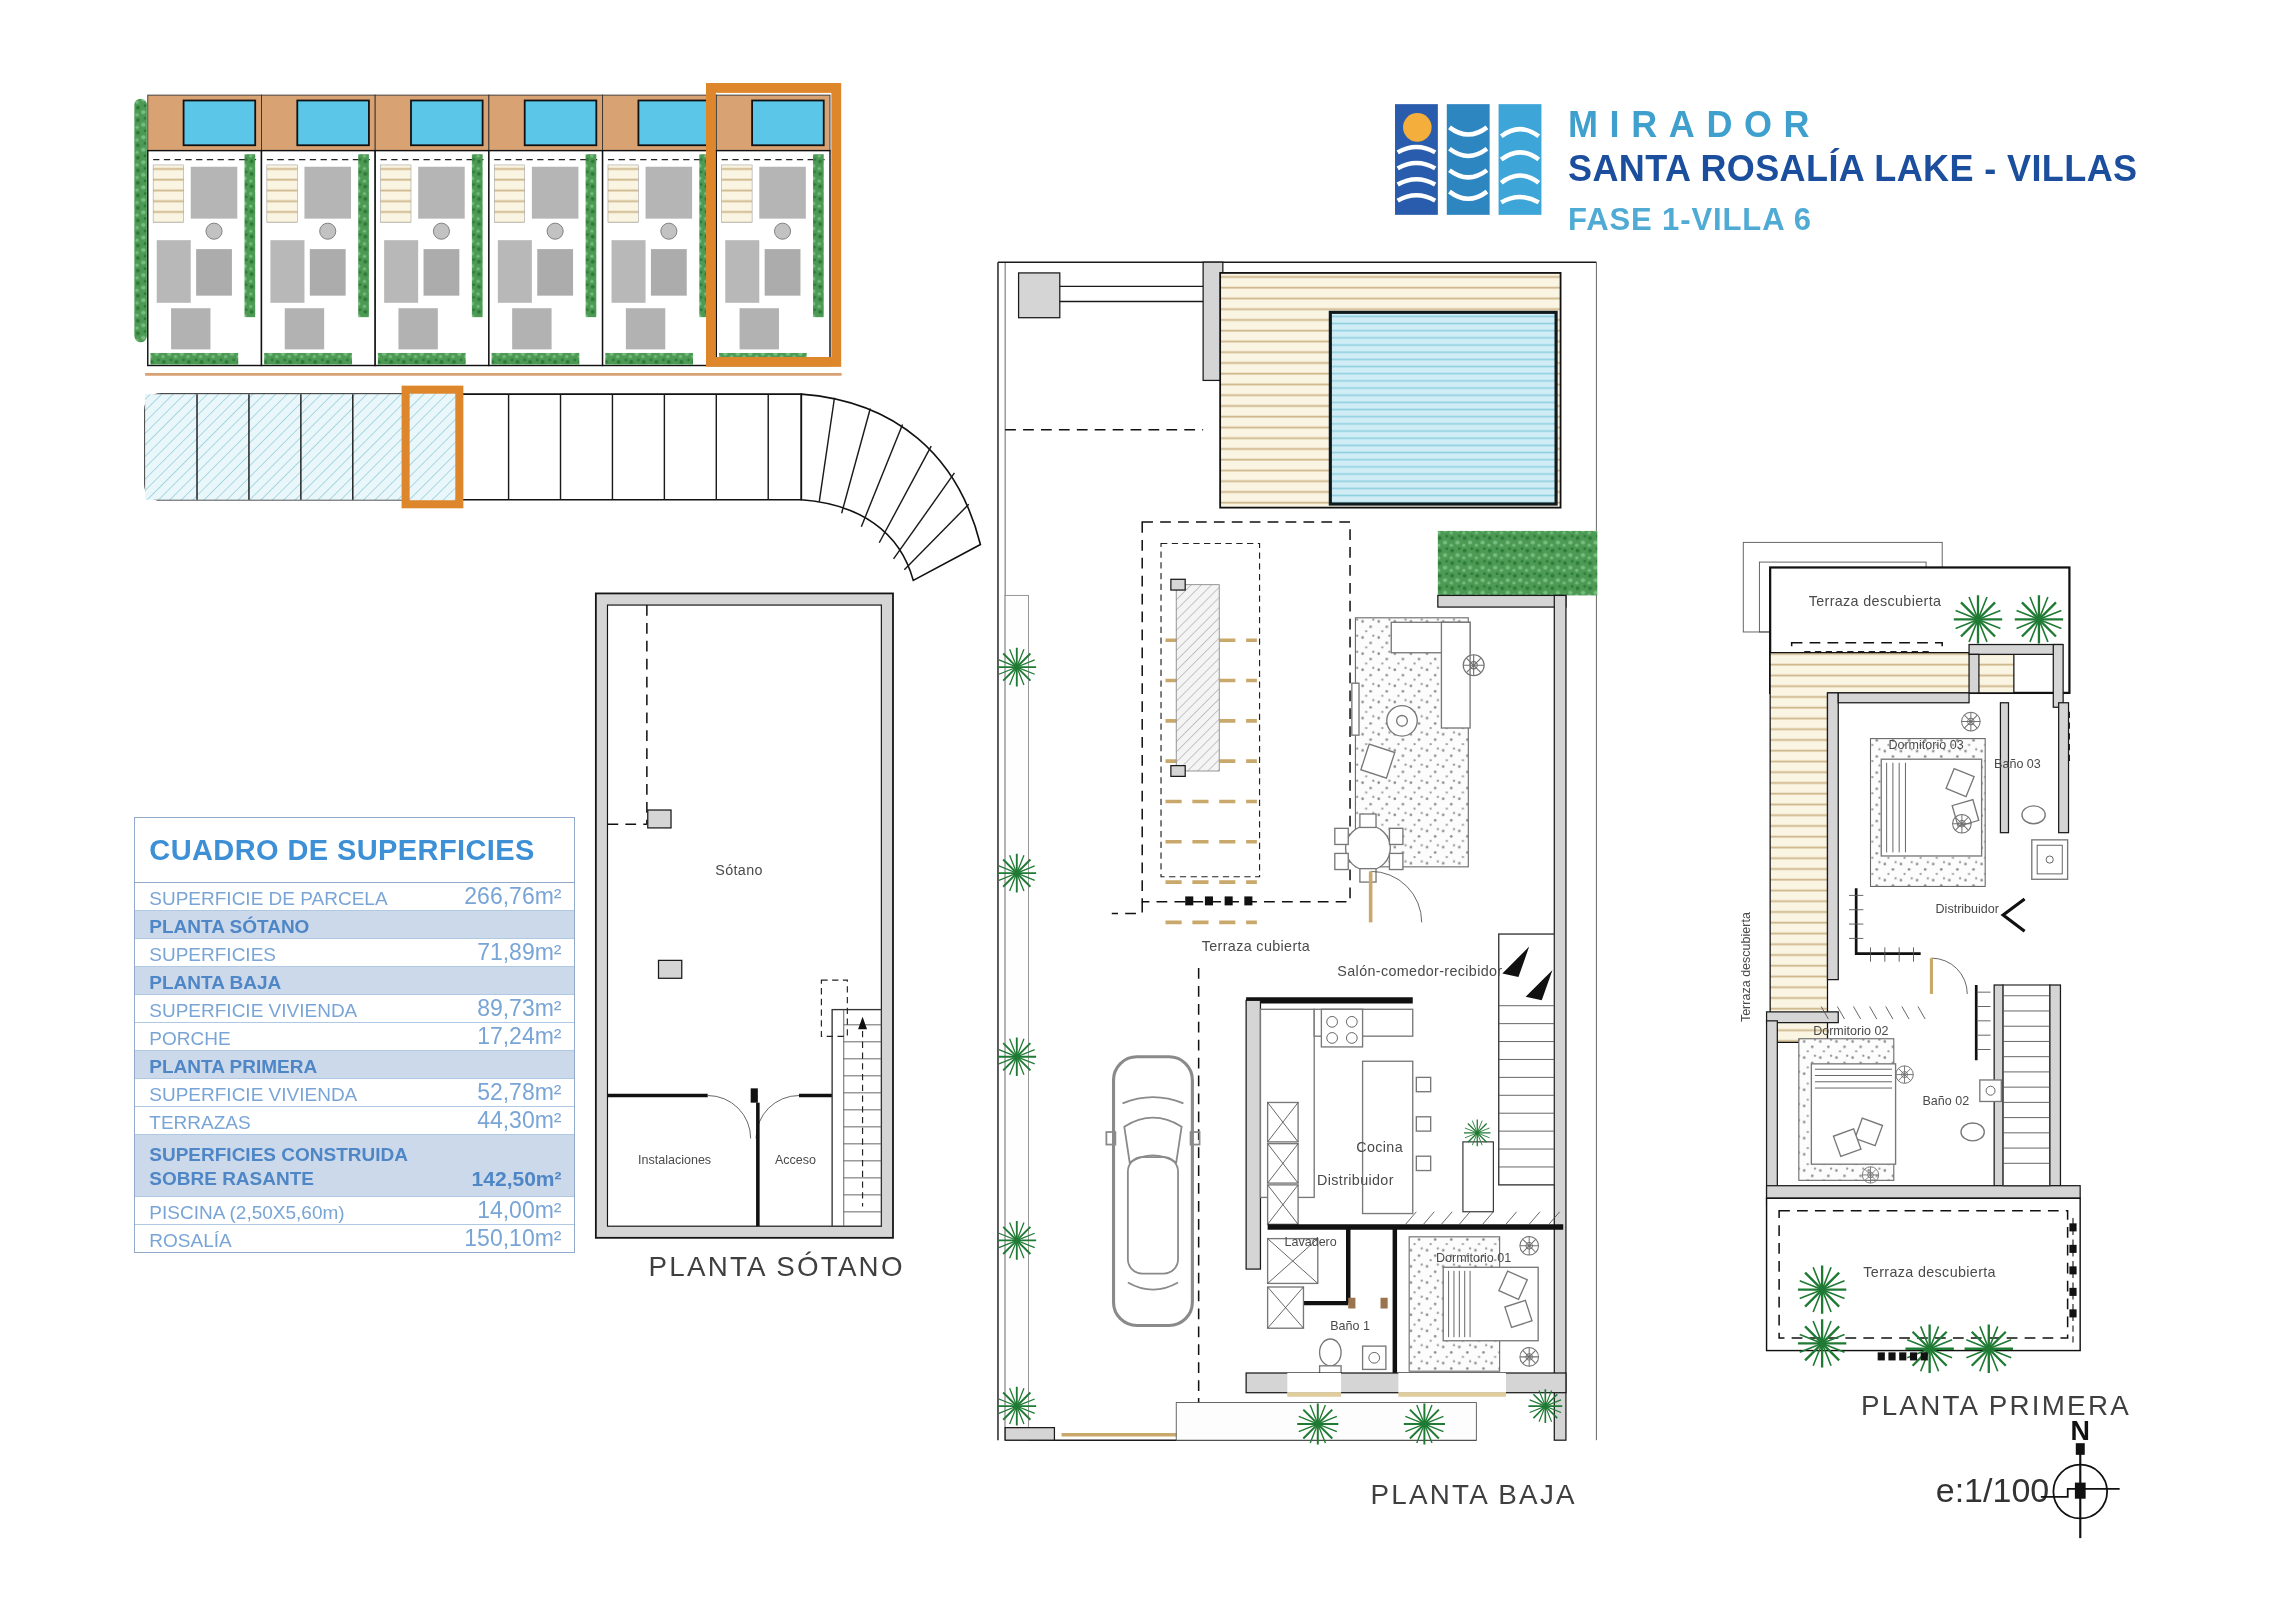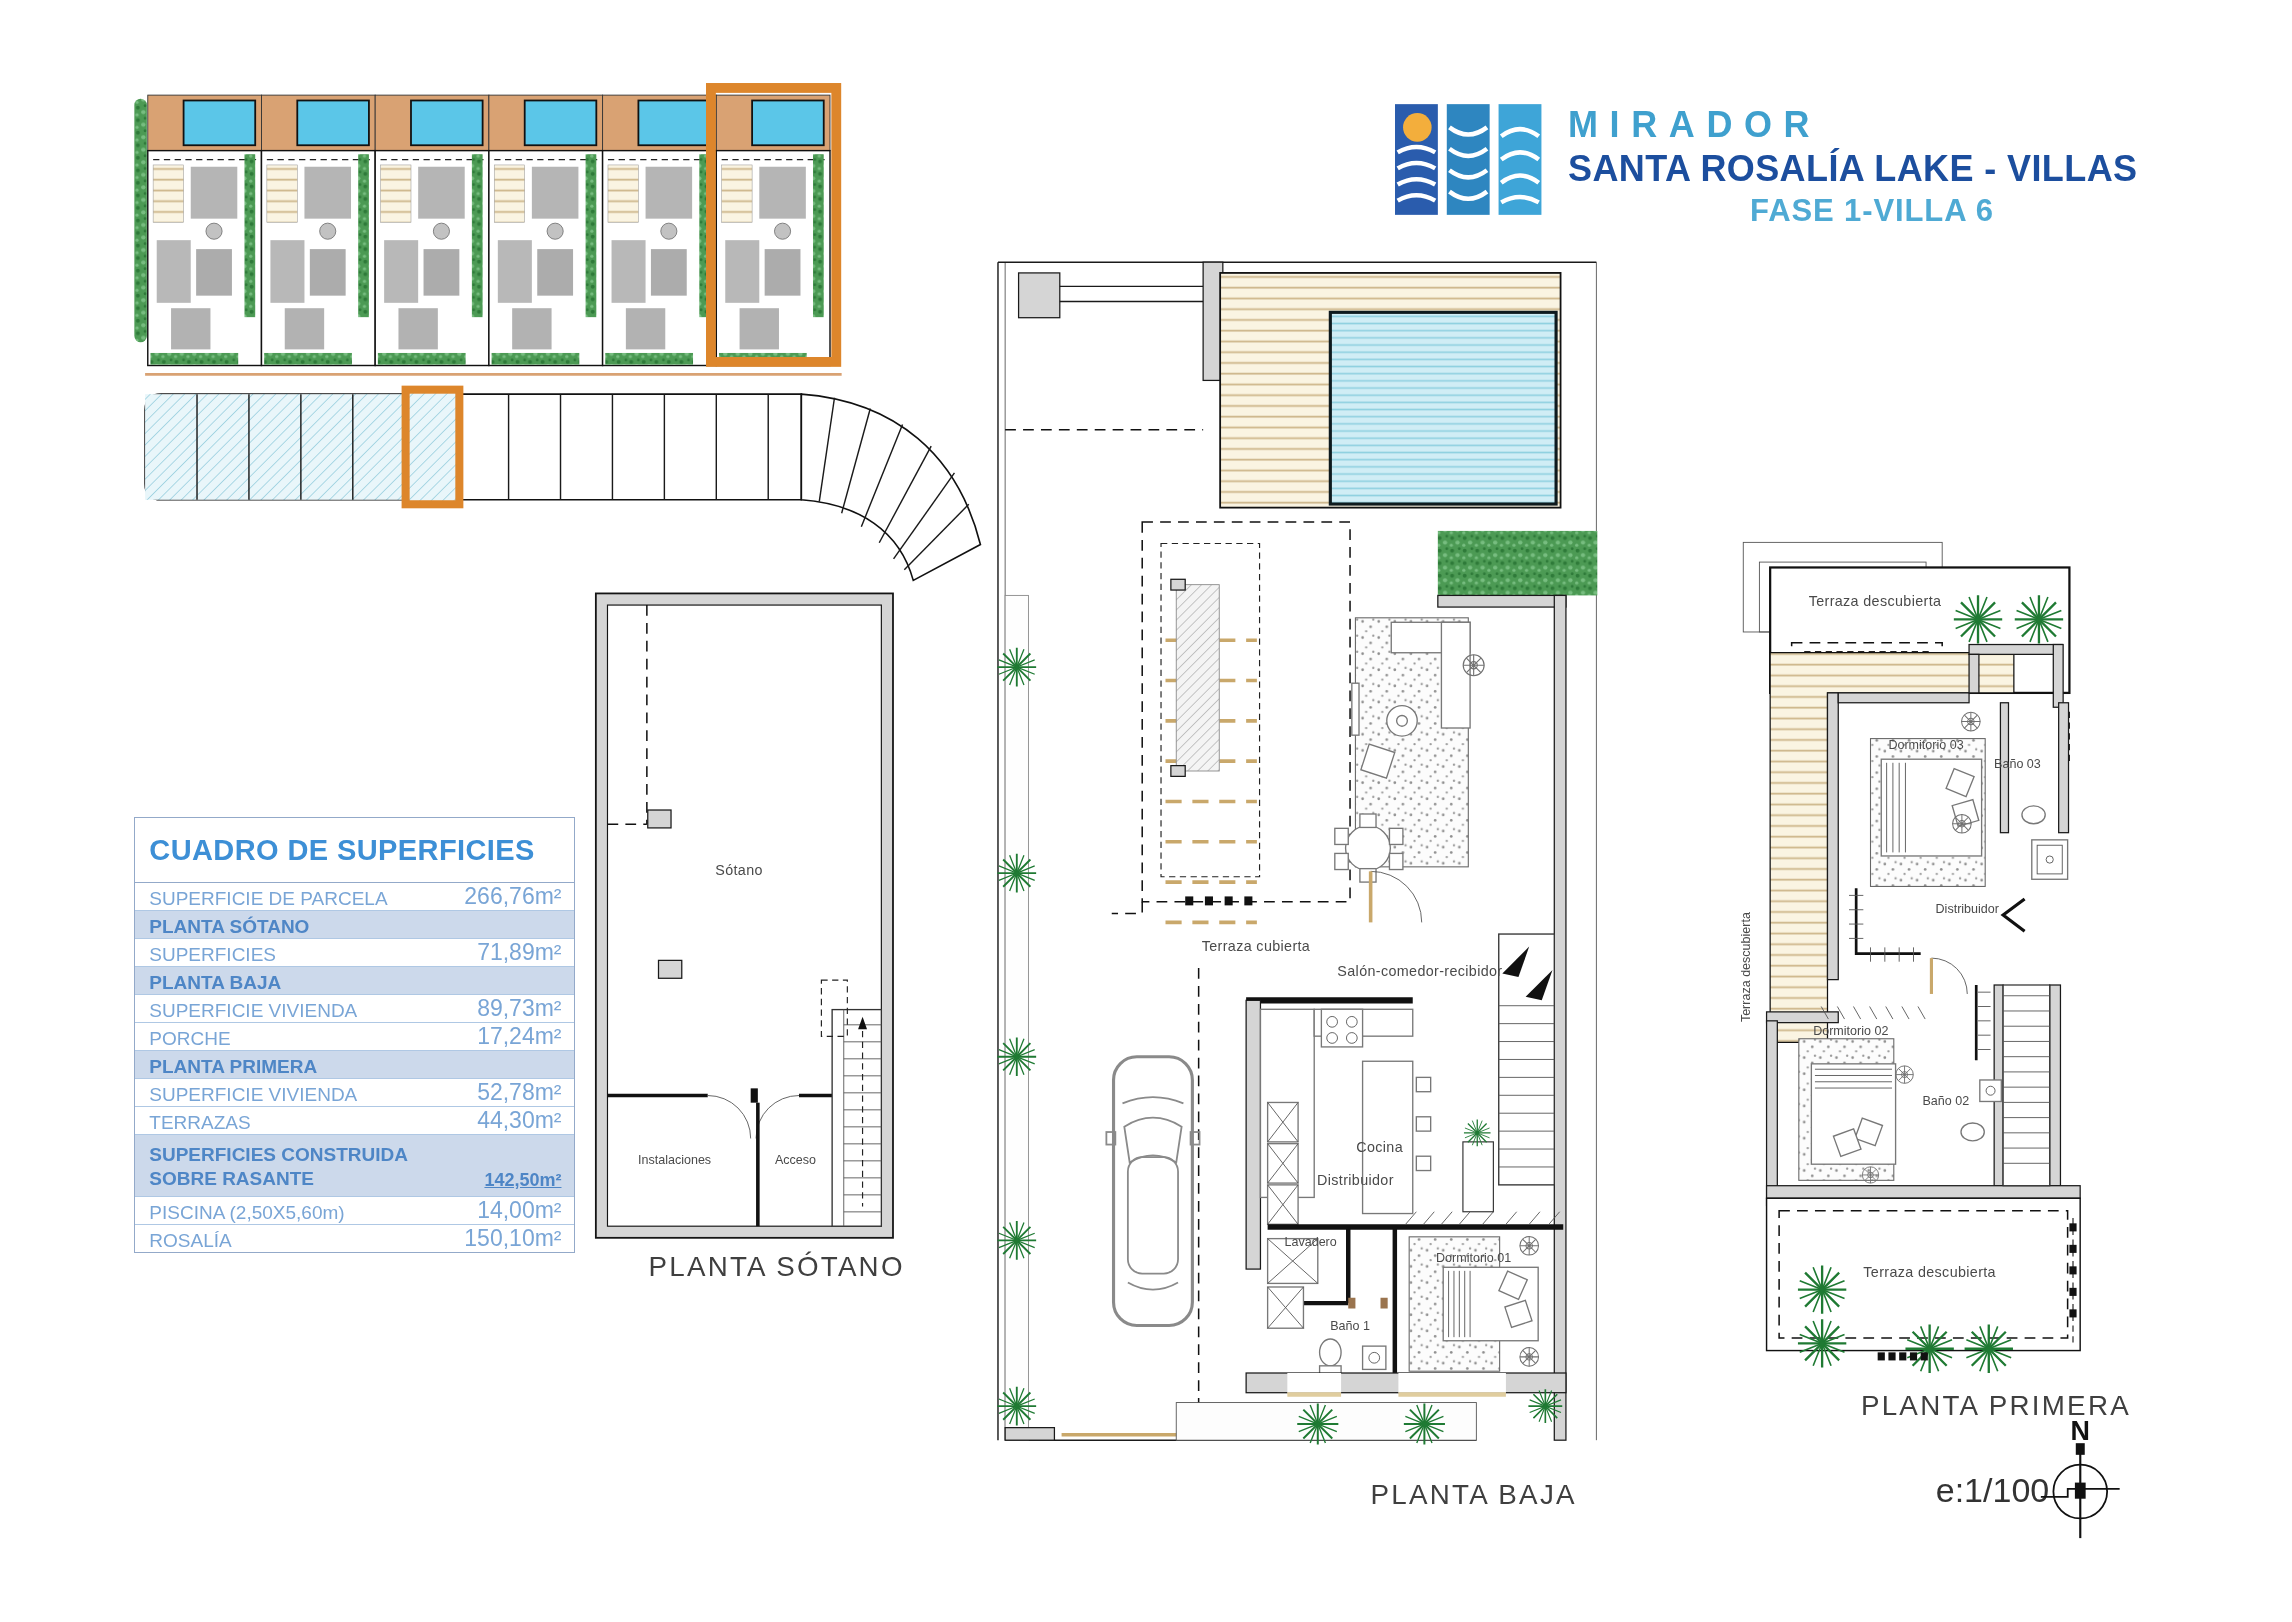--- a/index.html
+++ b/index.html
@@ -17,34 +17,34 @@
   .dash{stroke:#111;stroke-width:1.7;fill:none;stroke-dasharray:12 8;}
   .dashf{stroke:#222;stroke-width:1.3;fill:none;stroke-dasharray:7 5;}
   .tanline{stroke:#C9A86B;stroke-width:4;fill:none;stroke-dasharray:18 12;}
   .blk{fill:#111;}
 
   
   .brand{position:absolute;left:1395px;top:104px;width:781px;display:flex;}
   .brand-text{margin-left:23px;flex:1;}
   .brand-top{font-size:36px;font-weight:bold;color:#3FA0CE;letter-spacing:11.6px;line-height:41px;}
   .brand-main{font-size:36px;font-weight:bold;color:#1C4E9E;letter-spacing:0.4px;line-height:48px;}
-  .brand-phase{text-align:center;font-size:31px;font-weight:bold;color:#4FAAD4;letter-spacing:0.9px;}
+  .brand-phase{margin-top:9px;text-align:left;font-size:31px;font-weight:bold;color:#4FAAD4;letter-spacing:0.9px;}
 
   
   .surf{position:absolute;left:134px;top:817px;width:441px;border:1.8px solid #93A9C9;background:#fff;box-sizing:border-box;}
   .surf-title{height:64px;display:flex;align-items:center;padding-left:14.3px;font-size:29px;font-weight:bold;
               color:#3D8FD6;border-bottom:1.8px solid #93A9C9;letter-spacing:0.4px;}
   .srow{display:flex;justify-content:space-between;align-items:flex-end;height:27px;
         padding:0 12.5px 0 14.3px;border-bottom:1.3px solid #AFC8E4;color:#79A5D6;font-size:19px;}
   .srow:last-child{border-bottom:none;}
   .srow .sv{font-size:23px;}
   .srow.h{background:#CCD9EB;color:#4E86C6;font-weight:bold;}
   .srow.t{height:56px;background:#CCD9EB;color:#4E86C6;font-weight:bold;align-items:flex-end;padding-bottom:4.5px;}
   .srow.t .tl{display:flex;flex-direction:column;line-height:24px;}
-  .srow.t .sv{font-size:18px;text-decoration:underline;}
+  .srow.t .sv{font-size:21px;}
 </style>
 </head>
 <body>
 
 <div class="page">
 
   <svg width="0" height="0" style="position:absolute" aria-hidden="true">
     <defs>
       <pattern id="pat-deck" width="12" height="12" patternUnits="userSpaceOnUse">
         <rect width="12" height="12" fill="#FAF4E2"></rect>

